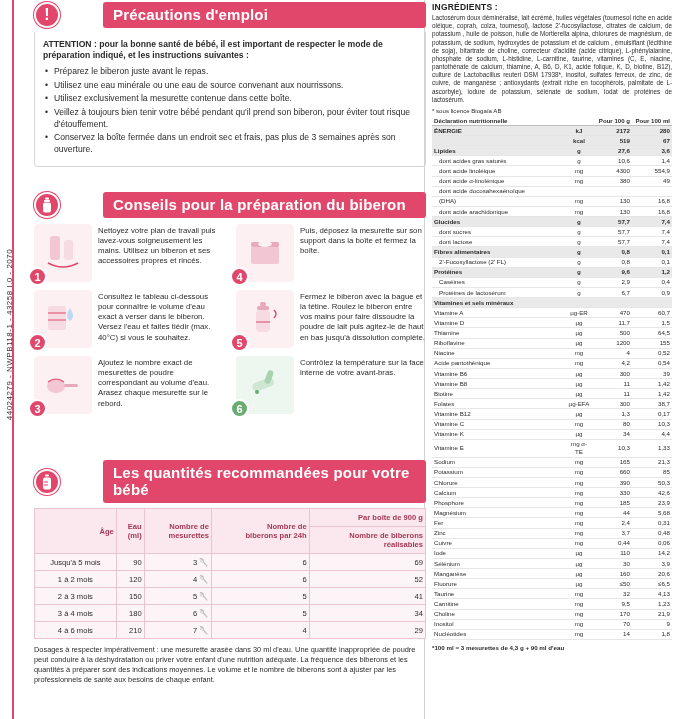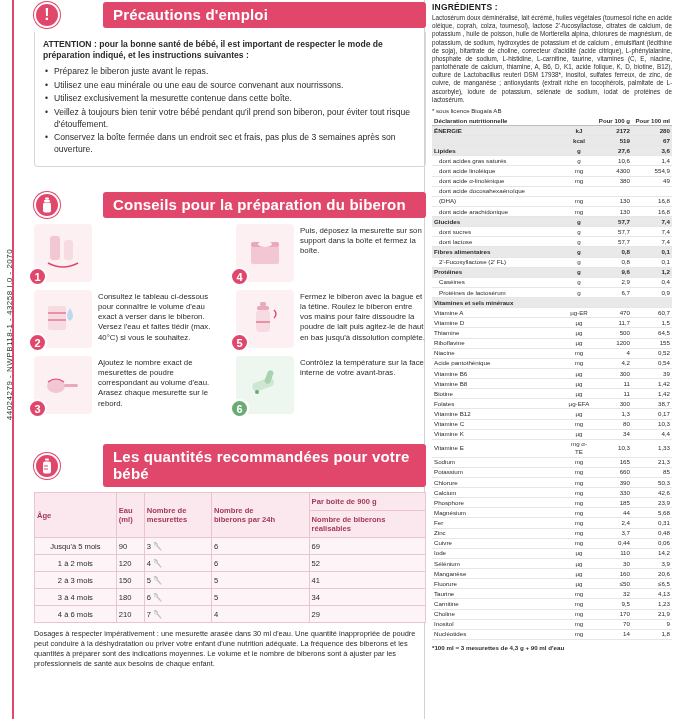--- a/index.html
+++ b/index.html
@@ -105,31 +105,31 @@
     display: flex; align-items: center; justify-content: center;
     border: 2px solid #fff;
   }
   .step .num.green { background: #6aab72; }
   .step .txt { font-size: 7.8px; line-height: 1.3; padding-top: 2px; }
 
   
   .ico { position: absolute; inset: 0; display: flex; align-items: center; justify-content: center; }
 
   
-  .quantites { position: absolute; left: 20px; top: 444px; width: 392px; }
+  .quantites { position: absolute; left: 20px; top: 460px; width: 392px; }
   table.qt {
     width: 100%;
     border-collapse: collapse;
     font-size: 7.6px;
     margin-top: 5px;
   }
   table.qt th, table.qt td {
     border: 1px solid #eac5d0;
     padding: 3px 2px;
-    text-align: left;
+    text-align: right;
     vertical-align: middle;
   }
   table.qt thead th {
     background: #fbe8ee;
     font-weight: bold;
     color: #a33a57;
     font-size: 7.6px;
     padding: 4px 2px;
   }
   table.qt tbody td { background: #fdf4f7; height: 17px; }
@@ -226,20 +226,22 @@
           <div class="thumb">
             <span class="ico">
               <svg width="46" height="46" viewBox="0 0 46 46" aria-hidden="true">
                 <rect x="10" y="6" width="10" height="24" rx="3" fill="#f3c6d3"></rect>
                 <rect x="24" y="10" width="9" height="20" rx="3" fill="#f6dbe2"></rect>
                 <path d="M8 33 q15 8 30 0" stroke="#e0476b" stroke-width="1.6" fill="none"></path>
               </svg>
             </span>
             <div class="num">1</div>
           </div>
+          <div class="txt">Nettoyez votre plan de travail puis lavez-vous soigneusement les mains.
+Utilisez un biberon et ses accessoires propres et rincés.</div>
         </div>
 
         <div class="step">
           <div class="thumb">
             <span class="ico">
               <svg width="46" height="46" viewBox="0 0 46 46" aria-hidden="true">
                 <rect x="9" y="16" width="28" height="18" rx="2" fill="#f3c6d3"></rect>
                 <rect x="9" y="12" width="28" height="5" rx="2" fill="#e9a9bd"></rect>
                 <ellipse cx="23" cy="14" rx="7" ry="3" fill="#fdf0f3"></ellipse>
               </svg>

